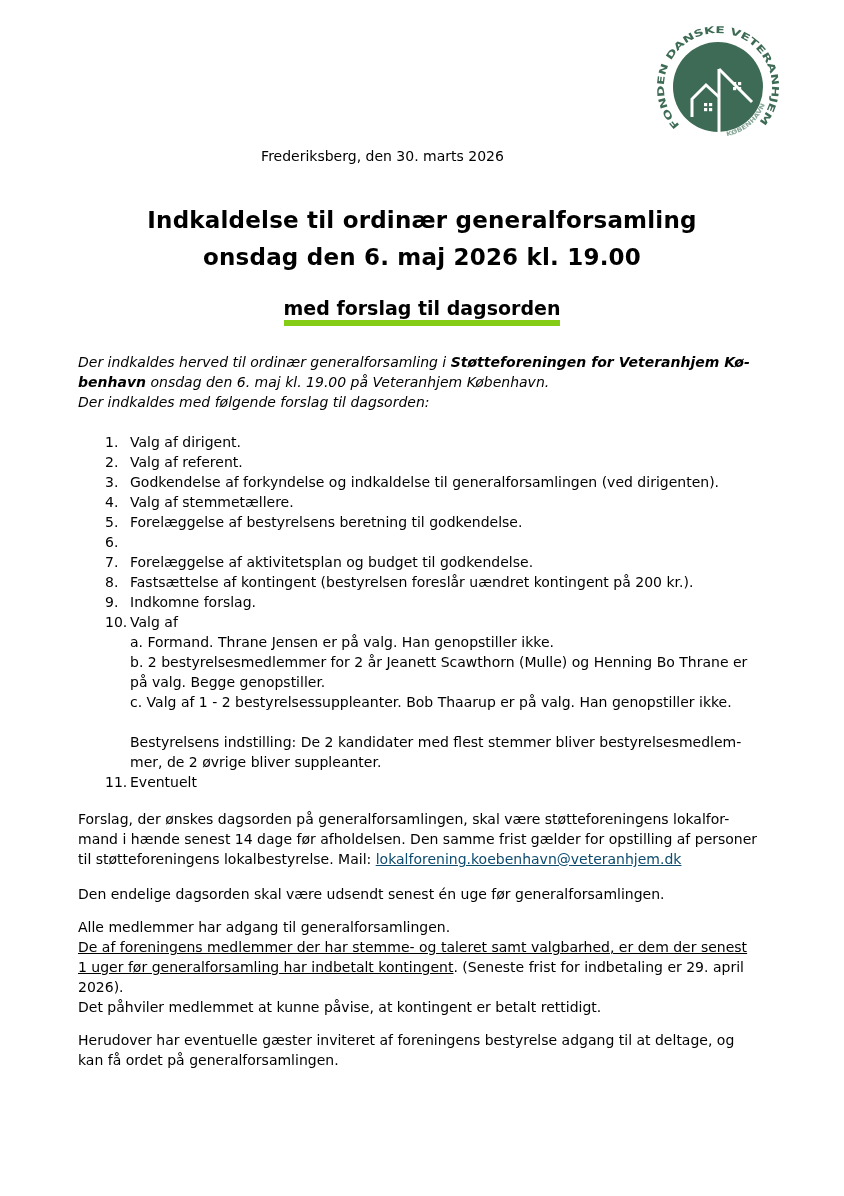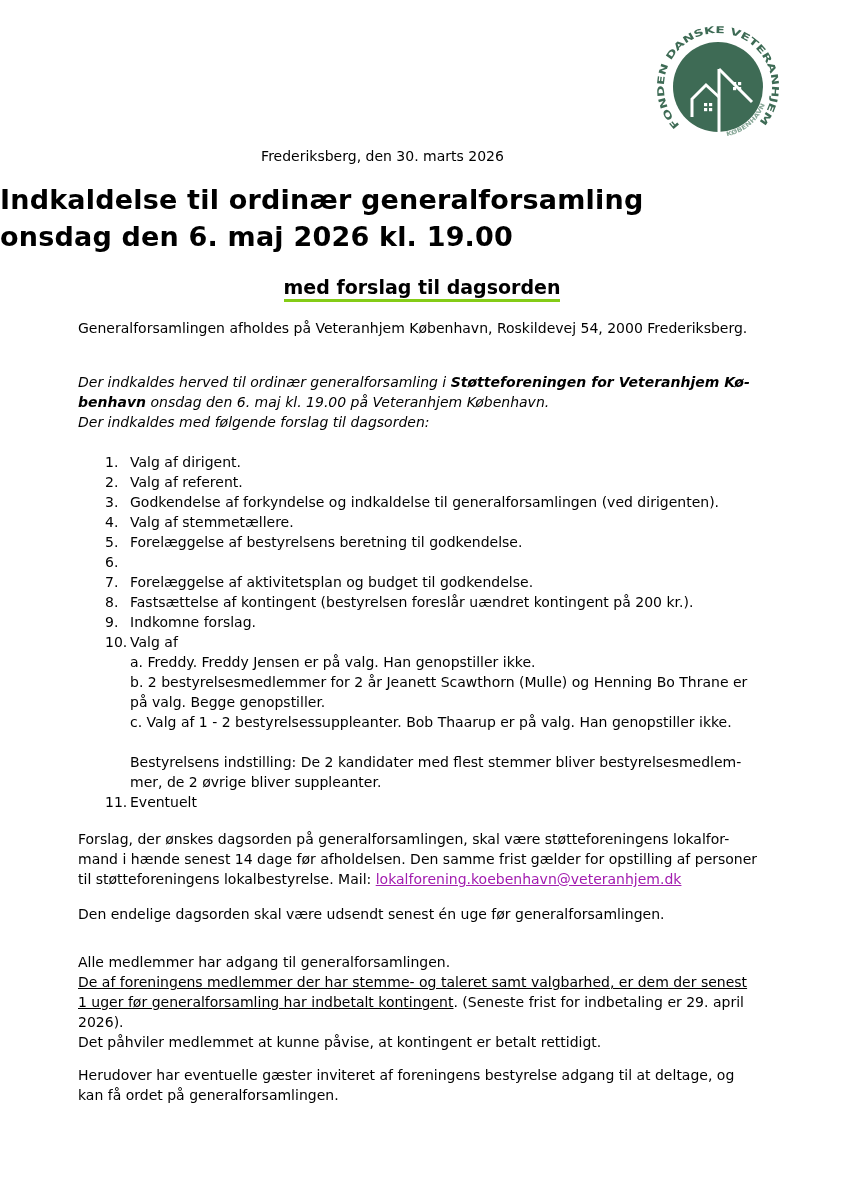--- a/index.html
+++ b/index.html
@@ -10,40 +10,40 @@
     overflow:hidden;
     font-family:"DejaVu Sans","Liberation Sans",sans-serif;
     color:#000;
     font-size:14px;
     line-height:20px;
     white-space:nowrap;
   }
   .logo-wrap { width:124px; height:120px; margin:24px 64px 0 auto; }
   .date-line { margin-top:2px; text-align:center; padding-right:79px; }
   .doc-title {
-    margin-top:15px; text-align:left;
-    font-weight:bold; font-size:27px; line-height:37px;
+    margin-top:36px; text-align:center;
+    font-weight:bold; font-size:23px; line-height:37px;
     letter-spacing:0.2px;
   }
   .doc-subtitle { margin-top:22px; text-align:center; font-size:19px; font-weight:bold; }
-  .doc-subtitle .subtitle-text { border-bottom:3px solid #84cc16; padding-bottom:1px; }
+  .doc-subtitle .subtitle-text { border-bottom:6px solid #84cc16; padding-bottom:1px; }
   .para { margin:0 0 0 78px; }
   .p1 { margin-top:21px; }
   .p2 { margin-top:34px;font-style:italic; }
   .p3 { margin-top:17px; }
   .p4 { margin-top:15px; }
-  .p5 { margin-top:28px; }
+  .p5 { margin-top:13px; }
   .p6 { margin-top:13px; }
   .agenda { margin-top:20px; margin-left:105px; }
   .agenda-row { display:flex; }
   .agenda-row .num { flex:0 0 25px; width:25px; }
   .agenda-row .itxt { flex:0 0 auto; }
   .b { font-weight:bold; }
   .u { text-decoration:underline; }
-  a.mail-link { color:#a21caf; text-decoration:underline; cursor:pointer; }
+  a.mail-link { color:#0c4a6e; text-decoration:underline; cursor:pointer; }
 </style>
 </head>
 <body>
 
 <div class="page">
 
   <div class="logo-wrap">
     <svg width="124" height="120" viewBox="0 0 124 120">
       <defs>
         <path id="ringPath" d="M 23.8 101.2 A 54 54 0 1 1 100.2 101.2"></path>
@@ -78,21 +78,20 @@
 
   <div class="doc-title">
     <div>Indkaldelse til ordinær generalforsamling</div>
     <div>onsdag den 6. maj 2026 kl. 19.00</div>
   </div>
 
   <div class="doc-subtitle">
     <span class="subtitle-text">med forslag til dagsorden</span>
   </div>
 
-  <div class="para p1"><span>Generalforsamlingen afholdes på Veteranhjem København, Roskildevej 54, 2000 Frederiksberg.</span></div>
 
   <div class="para p2"><span>Der indkaldes herved til ordinær generalforsamling i </span><span class="b">Støtteforeningen for Veteranhjem Kø-</span><br><span class="b">benhavn</span><span> onsdag den 6. maj kl. 19.00 på Veteranhjem København.</span><br><span>Der indkaldes med følgende forslag til dagsorden:</span></div>
 
   <div class="agenda">
       <div class="agenda-row">
         <span class="num">1.</span>
         <div class="itxt">
           <div>Valg af dirigent.</div>
         </div>
       </div>
@@ -138,21 +137,21 @@
       <div class="agenda-row">
         <span class="num">9.</span>
         <div class="itxt">
           <div>Indkomne forslag.</div>
         </div>
       </div>
       <div class="agenda-row">
         <span class="num">10.</span>
         <div class="itxt">
           <div>Valg af</div>
-          <div>a. Freddy. Freddy Jensen er på valg. Han genopstiller ikke.</div>
+          <div>a. Formand. Thrane Jensen er på valg. Han genopstiller ikke.</div>
           <div>b. 2 bestyrelsesmedlemmer for 2 år Jeanett Scawthorn (Mulle) og Henning Bo Thrane er</div>
           <div>på valg. Begge genopstiller.</div>
           <div>c. Valg af 1 - 2 bestyrelsessuppleanter. Bob Thaarup er på valg. Han genopstiller ikke.</div>
           <div>&nbsp;</div>
           <div>Bestyrelsens indstilling: De 2 kandidater med flest stemmer bliver bestyrelsesmedlem-</div>
           <div>mer, de 2 øvrige bliver suppleanter.</div>
         </div>
       </div>
       <div class="agenda-row">
         <span class="num">11.</span>

